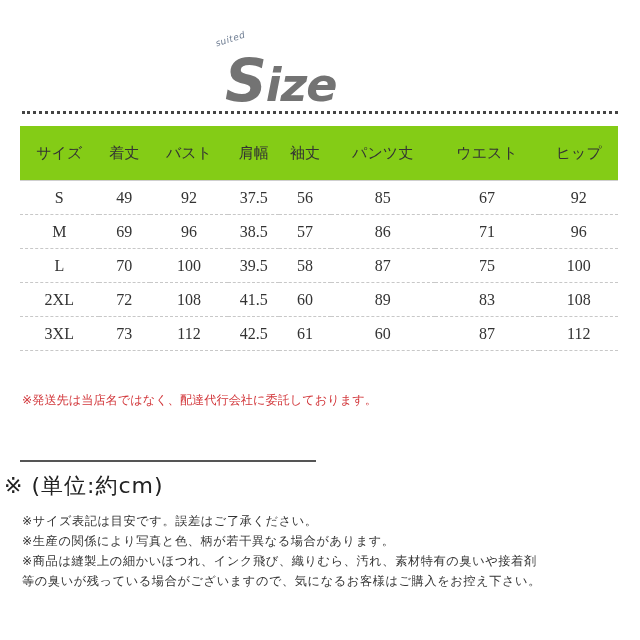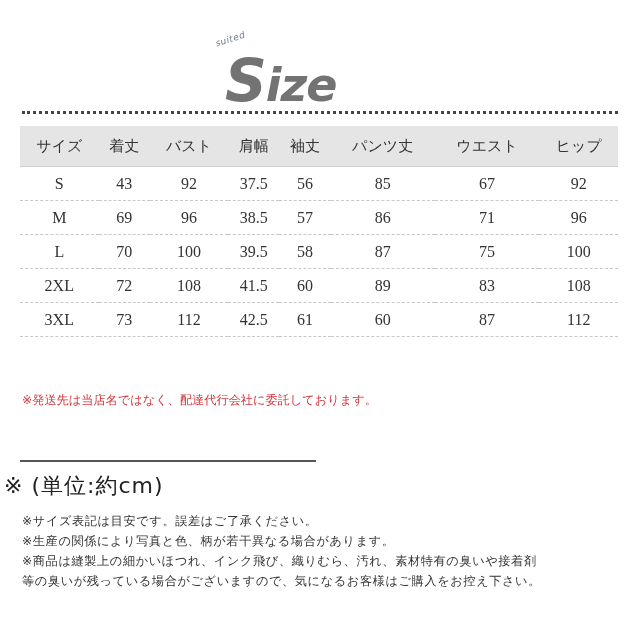--- a/index.html
+++ b/index.html
@@ -68,23 +68,23 @@
     }
     table.size-table {
       position: absolute;
       left: 20px;
       top: 126px;
       width: 598px;
       border-collapse: collapse;
       font-size: 15px;
     }
     table.size-table th {
-      background: #e5e5e5;
+      background: #84cc16;
       font-weight: normal;
-      height: 40px;
+      height: 54px;
       text-align: center;
       color: #333333;
       font-size: 15px;
       border-bottom: 1px solid #cfcfcf;
       padding: 0;
     }
     table.size-table td {
       height: 33px;
       text-align: center;
       color: #333333;
@@ -156,21 +156,21 @@
       <th>肩幅</th>
       <th>袖丈</th>
       <th>パンツ丈</th>
       <th>ウエスト</th>
       <th>ヒップ</th>
     </tr>
   </thead>
   <tbody>
     <tr>
       <td>S</td>
-      <td>43</td>
+      <td>49</td>
       <td>92</td>
       <td>37.5</td>
       <td>56</td>
       <td>85</td>
       <td>67</td>
       <td>92</td>
     </tr>
     <tr>
       <td>M</td>
       <td>69</td>

